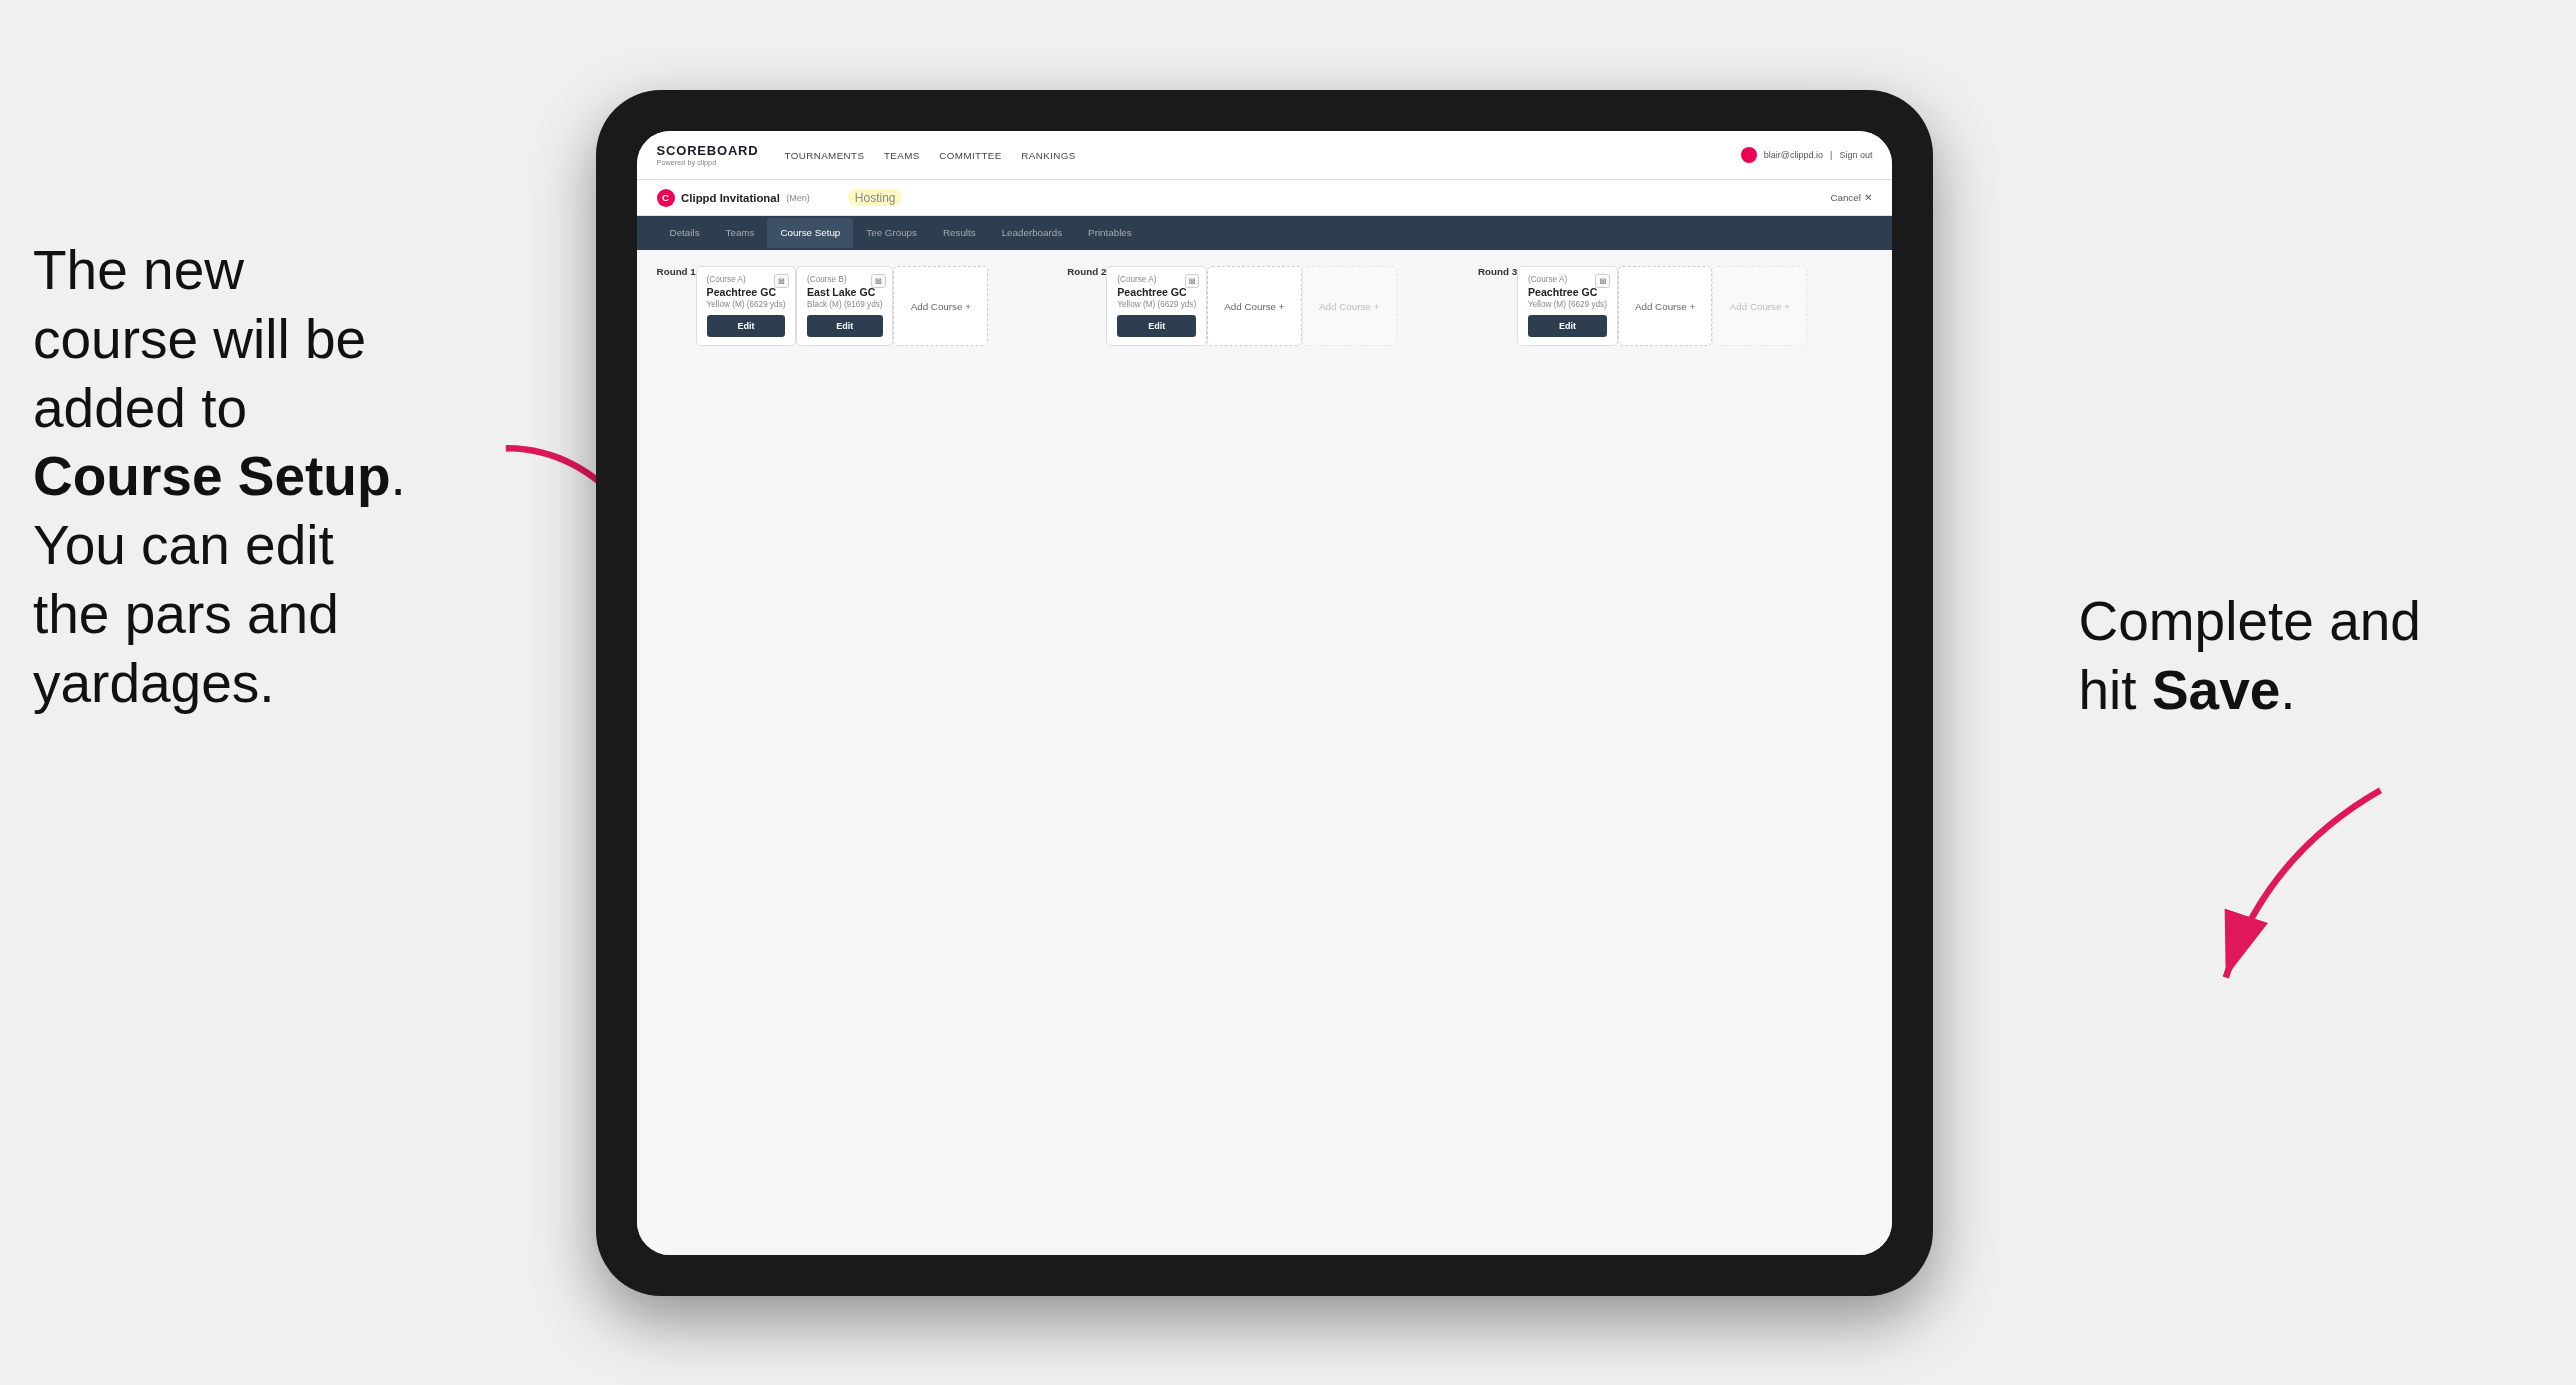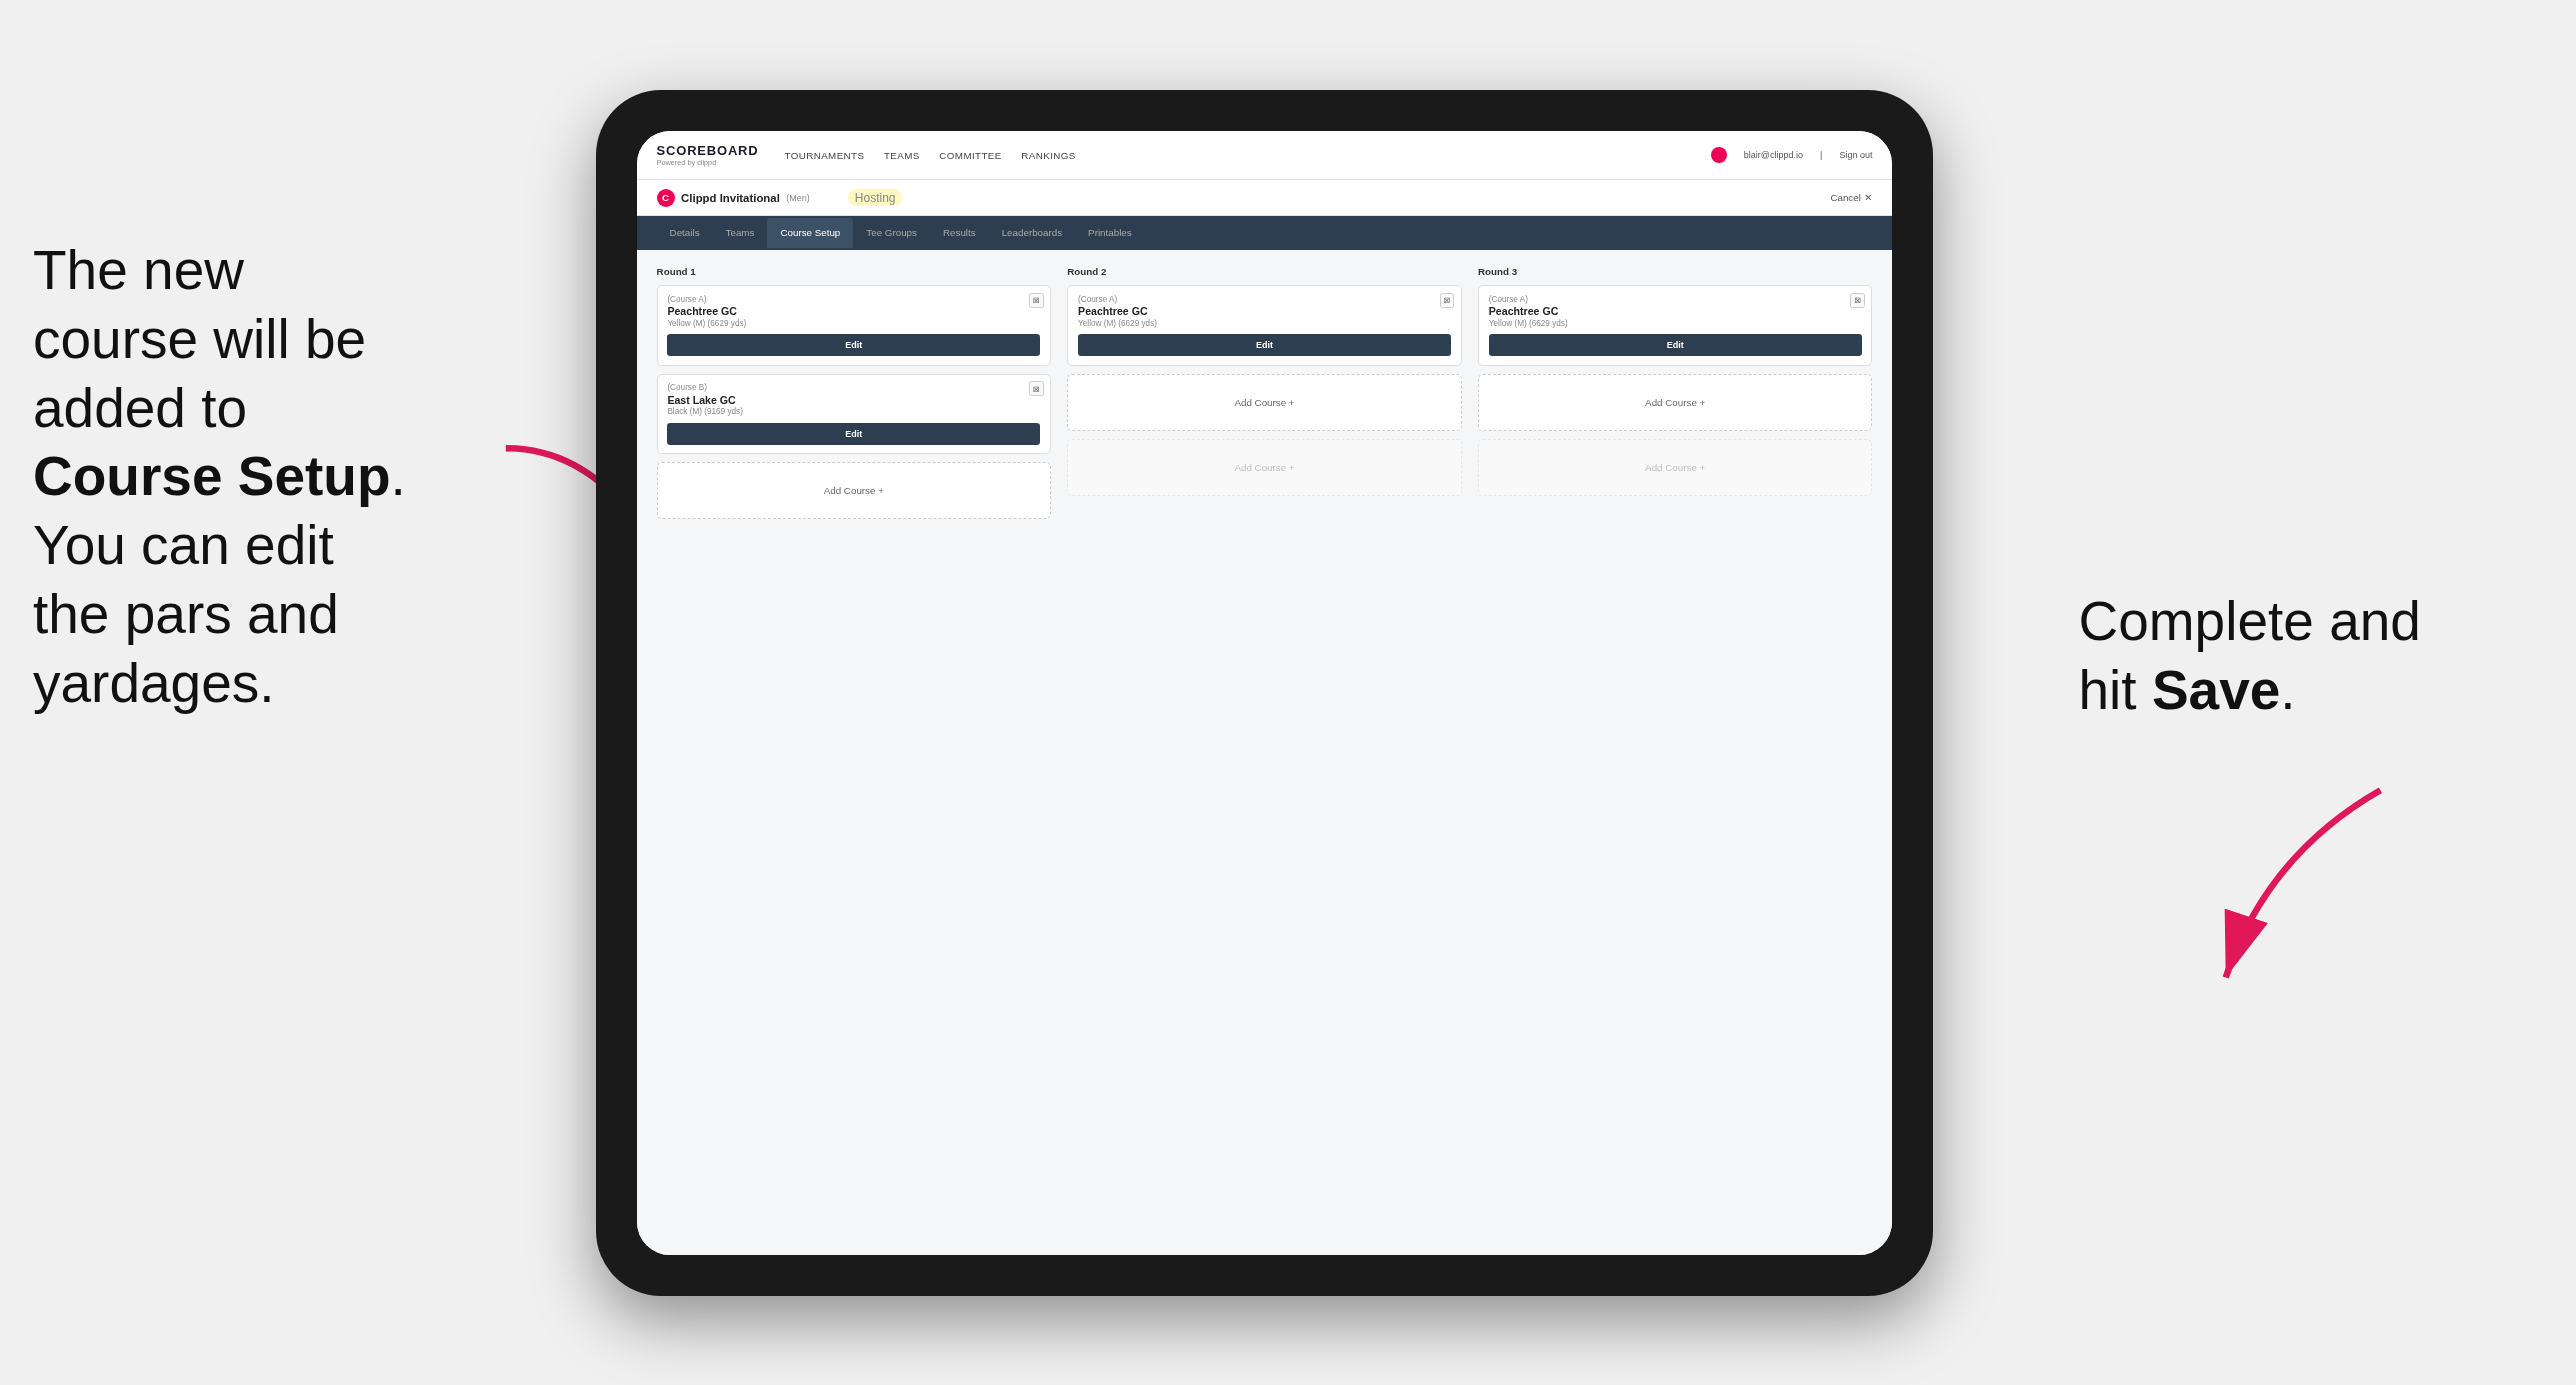--- a/index.html
+++ b/index.html
@@ -78,21 +78,21 @@
       color: #444;
       text-transform: uppercase;
       letter-spacing: 0.4px;
       font-weight: 500;
       cursor: pointer;
     }
 
     .nav-right {
       display: flex;
       align-items: center;
-      gap: 17px;
+      gap: 7px;
       font-size: 9px;
       color: #555;
     }
     .nav-avatar {
       width: 16.3px;
       height: 16.3px;
       background: #e05;
       border-radius: 50%;
     }
 
@@ -179,21 +179,21 @@
     }
 
     .rounds-grid {
       display: grid;
       grid-template-columns: 1fr 1fr 1fr;
       gap: 16.3px;
     }
 
     .round-col {
       display: flex;
-      flex-direction: column;
+      flex-direction: row;
       gap: 0;
     }
 
     .round-label {
       font-size: 9.8px;
       font-weight: 600;
       color: #333;
       margin-bottom: 8.2px;
     }
 

